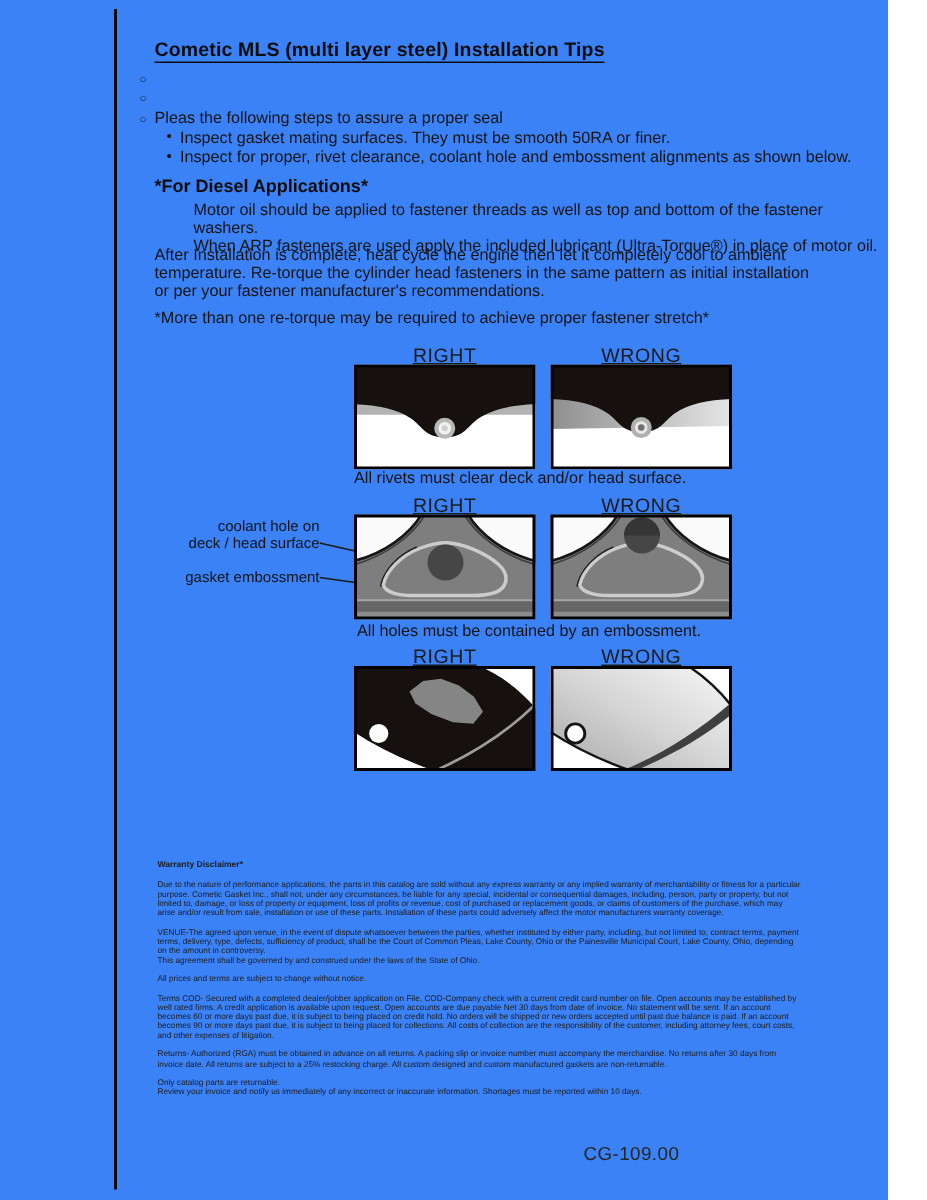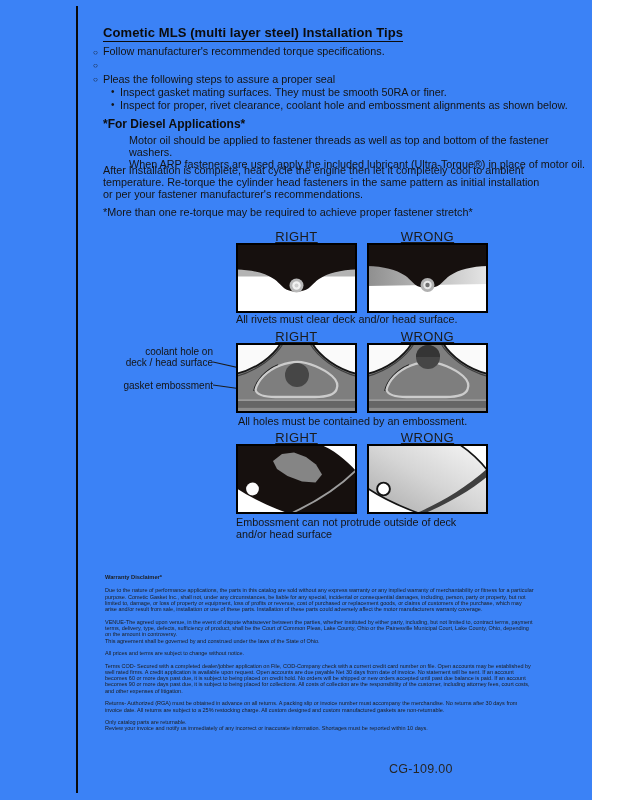--- a/index.html
+++ b/index.html
@@ -56,21 +56,20 @@
 
 <div class="page">
 
   <div class="abs left-rule"></div>
 
   <div class="abs title">Cometic MLS (multi layer steel) Installation Tips</div>
 
   <div class="abs tips">
     <div class="brow">
       <span class="bm">○</span>
-      <span>Follow manufacturer's recommended torque specifications.</span>
     </div>
     <div class="brow">
       <span class="bm">○</span>
     </div>
     <div class="brow">
       <span class="bm">○</span>
       <span>Pleas the following steps to assure a proper seal</span>
     </div>
     <div class="brow sub">
       <span class="bm">•</span>
@@ -188,22 +187,20 @@
     </defs>
     <rect x="0" y="0" width="121" height="70" fill="#ffffff"></rect>
     <path d="M0,0 L92,0 C103,7.5 113,16.5 121,27 L121,70 L54,70 C34,63 16,54.5 0,44 Z" fill="url(#g3)"></path>
     <path d="M92,0 C103,7.5 113,16.5 121,27" fill="none" stroke="#141414" stroke-width="1.6"></path>
     <path d="M0,44 C16,54.5 34,63 54,70" fill="none" stroke="#141414" stroke-width="1.6"></path>
     <path d="M47,70 C72,60 97,45 121,24 L121,32 C99,50 75,62 56,70 Z" fill="#3f3f3f"></path>
     <circle cx="16.5" cy="45" r="6.4" fill="#ffffff" stroke="#141414" stroke-width="1.9"></circle>
     <rect x="1" y="1" width="119" height="68" fill="none" stroke="#000000" stroke-width="2"></rect>
   </svg>
 
-  <div class="abs cap ml cap3">Embossment can not protrude outside of deck
-and/or head surface</div>
 
   <div class="abs fineprint">
     <div class="lh">Warranty Disclaimer*</div>
     <p class="ml">Due to the nature of performance applications, the parts in this catalog are sold without any express warranty or any implied warranty of merchantability or fitness for a particular purpose.  Cometic Gasket Inc., shall not, under any circumstances, be liable for any special, incidental or consequential damages, including, person, party or property, but not limited to, damage, or loss of property or equipment, loss of profits or revenue, cost of purchased or replacement goods, or claims of customers of the purchase, which may arise and/or result from sale, installation or use of these parts.  Installation of these parts could adversely affect the motor manufacturers warranty coverage.</p>
     <p class="ml">VENUE-The agreed upon venue, in the event of dispute whatsoever between the parties, whether instituted by either party, including, but not limited to, contract terms, payment terms, delivery, type, defects, sufficiency of product, shall be the Court of Common Pleas, Lake County, Ohio or the Painesville Municipal Court, Lake County, Ohio, depending on the amount in controversy.
 This agreement shall be governed by and construed under the laws of the State of Ohio.</p>
     <p class="ml">All prices and terms are subject to change without notice.</p>
     <p class="ml">Terms COD- Secured with a completed dealer/jobber application on File, COD-Company check with a current credit card number on file.  Open accounts may be established by well rated firms.  A credit application is available upon request.  Open accounts are due payable Net 30 days from date of invoice.  No statement will be sent.  If an account becomes 60 or more days past due, it is subject to being placed on credit hold.  No orders will be shipped or new orders accepted until past due balance is paid.  If an account becomes 90 or more days past due, it is subject to being placed for collections.  All costs of collection are the responsibility of the customer, including attorney fees, court costs, and other expenses of litigation.</p>
     <p class="ml">Returns- Authorized (RGA) must be obtained in advance on all returns.  A packing slip or invoice number must accompany the merchandise.  No returns after 30 days from invoice date.  All returns are subject to a 25% restocking charge.  All custom designed and custom manufactured gaskets are non-returnable.</p>
     <p class="ml">Only catalog parts are returnable.

